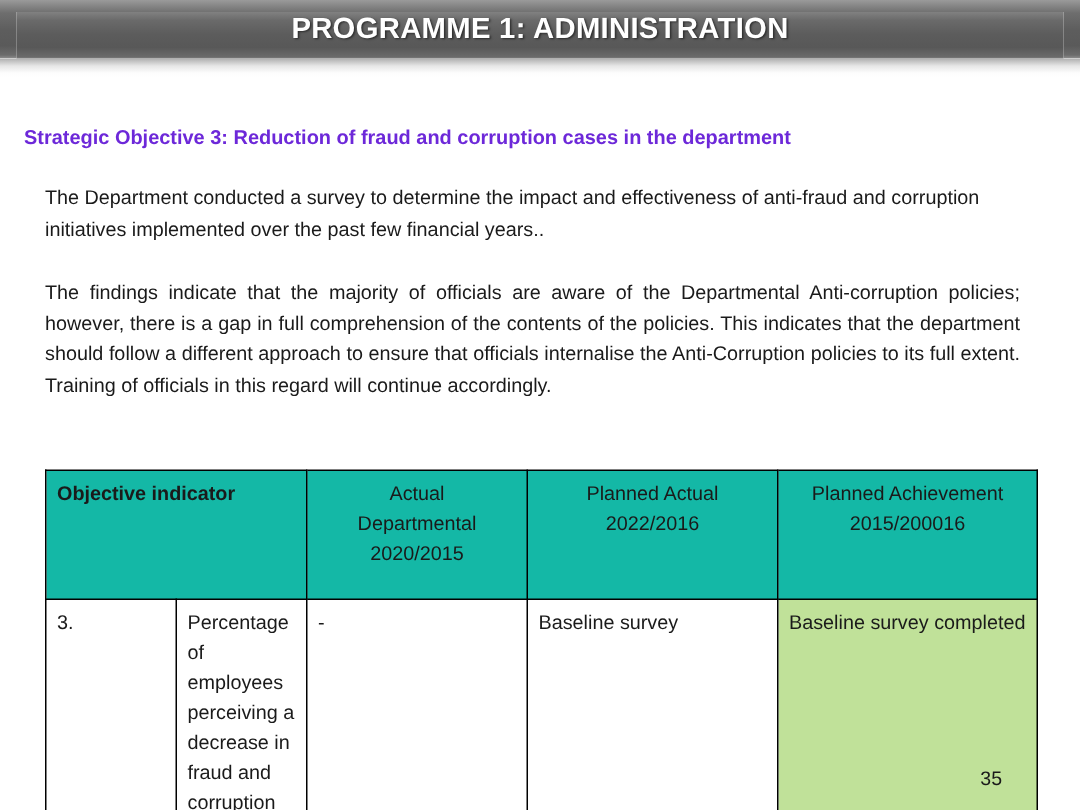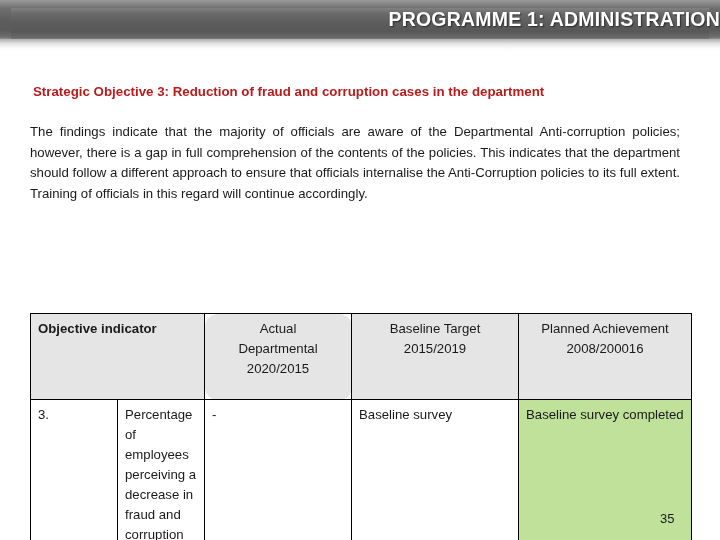--- a/index.html
+++ b/index.html
@@ -68,41 +68,41 @@
         rgba(235,235,235,0.12) 74%,
         rgba(255,255,255,0) 100%);
   }
   .banner-title {
     position: absolute;
     left: 0;
     top: 0;
     width: 720px;
     height: 55px;
     line-height: 38px;
-    text-align: right;
+    text-align: center;
     color: #ffffff;
     font-size: 19.5px;
     font-weight: bold;
     letter-spacing: 0.2px;
     text-shadow: 1px 1px 1.5px rgba(0,0,0,0.55);
     white-space: nowrap;
   }
 
   
   .content {
     position: absolute;
     left: 0;
     top: 52px;
     width: 720px;
   }
 
   .objective-line {
-    margin: 32px 0 0 33px;
+    margin: 32px 0 0 16px;
     width: 660px;
-    color: #b91c1c;
+    color: #6d28d9;
     font-size: 13.3px;
     font-weight: bold;
     line-height: 16px;
   }
 
   .para {
     margin: 22px 0 0 30px;
     width: 650px;
     color: #1a1a1a;
     font-size: 13.2px;
@@ -127,21 +127,21 @@
   }
   table.data-table td {
     border: 1px solid #000000;
     vertical-align: top;
     font-size: 13.2px;
     line-height: 20px;
     color: #1a1a1a;
     padding: 5px 7px 4px 7px;
   }
   tr.head-row td {
-    background: #e5e5e5;
+    background: #14b8a6;
     text-align: center;
     height: 76px;
   }
   tr.head-row td.col-objective {
     text-align: left;
     font-weight: bold;
   }
   tr.body-row td {
     background: #ffffff;
     height: 103px;
@@ -151,76 +151,76 @@
     background: #c0e199;
   }
   td.col-num {
     width: 40px;
   }
   td.col-desc {
     width: 180px;
   }
   td.col-actual {
     width: 132px;
-    border-radius: 13px;
   }
   td.col-planned {
     width: 152px;
   }
   td.col-achieve {
     width: 158px;
   }
   .hdr-line { display: block; }
 
   .page-number {
     position: absolute;
-    left: 660px;
+    left: 628px;
     top: 511px;
     width: 40px;
-    text-align: left;
+    text-align: right;
     font-size: 13px;
     color: #1a1a1a;
   }
 </style>
 </head>
 <body>
 
 <div class="banner-wrap">
   <div class="banner"></div>
   <div class="banner-body"></div>
   <div class="banner-fade"></div>
   <div class="banner-title">PROGRAMME 1: ADMINISTRATION</div>
 </div>
 
 <div class="content">
 
   <div class="objective-line">Strategic Objective 3: Reduction of fraud and corruption cases in the department</div>
 
+  <div class="para">The Department conducted a survey to determine the impact and effectiveness of anti-fraud and corruption initiatives implemented over the past few financial years.. </div>
 
   <div class="para justified">The findings indicate that the majority of officials are aware of the Departmental Anti-corruption policies; however, there is a gap in full comprehension of the contents of the policies. This indicates that the department should follow a different  approach to ensure that officials internalise the Anti-Corruption policies to its full extent. Training of officials in this regard will continue accordingly.</div>
 
 </div>
 
 <div class="tbl-wrap">
   <table class="data-table">
     <tbody>
       <tr class="head-row">
         <td class="col-objective" colspan="2">Objective indicator</td>
         <td class="col-actual">
           <span class="hdr-line">Actual</span>
           <span class="hdr-line">Departmental</span>
           <span class="hdr-line">2020/2015</span>
         </td>
         <td class="col-planned">
-          <span class="hdr-line">Baseline Target</span>
-          <span class="hdr-line">2015/2019</span>
+          <span class="hdr-line">Planned Actual</span>
+          <span class="hdr-line">2022/2016</span>
         </td>
         <td class="col-achieve">
           <span class="hdr-line">Planned Achievement</span>
-          <span class="hdr-line">2008/200016</span>
+          <span class="hdr-line">2015/200016</span>
         </td>
       </tr>
       <tr class="body-row">
         <td class="col-num">3.</td>
         <td class="col-desc">Percentage of employees perceiving a decrease in fraud and corruption</td>
         <td class="col-actual">-</td>
         <td class="col-planned">Baseline survey</td>
         <td class="col-achieve cell-achievement">Baseline  survey completed</td>
       </tr>
     </tbody>

